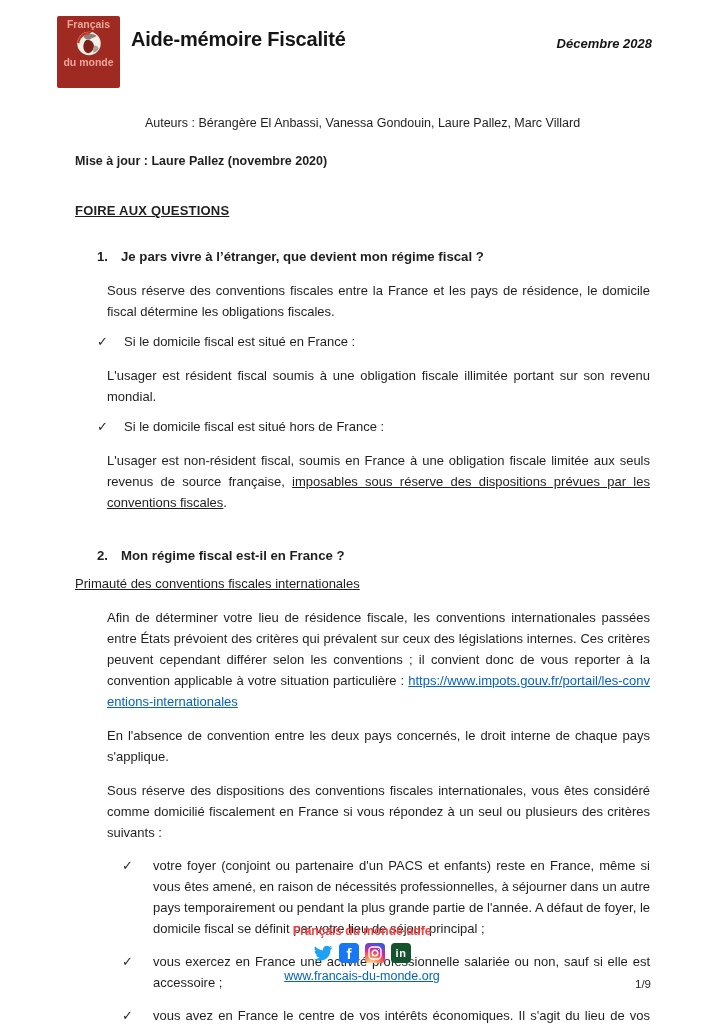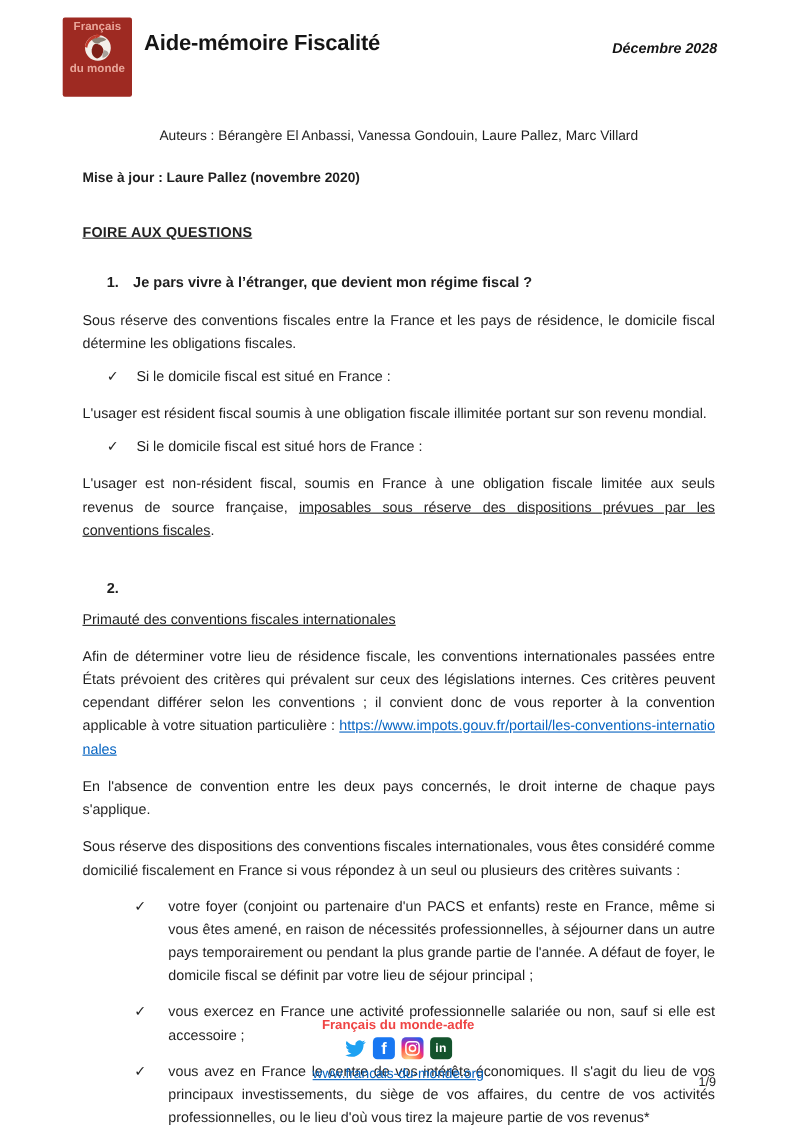--- a/index.html
+++ b/index.html
@@ -33,21 +33,21 @@
     position: absolute; right: 72px; top: 36px;
     font-size: 13px; font-style: italic; font-weight: 700; color: #151515;
   }
   
   .content { padding: 0 74px 0 75px; font-size: 13px; line-height: 21px; }
   .authors { margin-top: 25px; text-align: center; font-weight: 400; font-size: 12.5px; }
   .update-line { margin-top: 17px; font-weight: 700; font-size: 12.5px; }
   .faq-heading { margin-top: 28px; font-weight: 700; font-size: 13px; text-decoration: underline; letter-spacing: 0.2px; }
   .q-heading { margin-top: 25px; margin-left: 22px; display: flex; font-weight: 700; font-size: 13.2px; }
   .q-num { width: 24px; flex: 0 0 24px; }
-  .para { margin-top: 13px; text-align: justify; }
+  .para { margin-top: 13px; text-align: justify; margin-left: 32px; }
   .check-line { margin-top: 9px; margin-left: 22px; display: flex; }
   .check-line .check { flex: 0 0 27px; }
   .check { font-size: 13px; color: #262626; }
   .crit-list { list-style: none; }
   .crit-item { margin-top: 12px; margin-left: 47px; display: flex; }
   .crit-item .check { flex: 0 0 31px; }
   .crit-item .crit-text { text-align: justify; flex: 1; }
   .u { text-decoration: underline; }
   .sub-heading { margin-top: 20px; text-decoration: underline; font-size: 13px; }
   .sub-heading.bold { font-weight: 700; }
@@ -110,20 +110,21 @@
     <p class="para">L'usager est résident fiscal soumis à une obligation fiscale illimitée portant sur son revenu mondial.</p>
 
     <div class="check-line">
       <span class="check">✓</span>
       <span>Si le domicile fiscal est situé hors de France :</span>
     </div>
     <p class="para"><span>L'usager est non-résident fiscal, soumis en France à une obligation fiscale limitée aux seuls revenus de source française, </span><span class="u">imposables sous réserve des dispositions prévues par les conventions fiscales</span><span>.</span></p>
 
     <div class="q-heading gap-lg">
       <span class="q-num">2.</span>
+      <span>Mon régime fiscal est-il en France ?</span>
     </div>
 
     <div class="sub-heading" style="margin-top:7px;">Primauté des conventions fiscales internationales</div>
 
     <p class="para"><span>Afin de déterminer votre lieu de résidence fiscale, les conventions internationales passées entre États prévoient des critères qui prévalent sur ceux des législations internes. Ces critères peuvent cependant différer selon les conventions ; il convient donc de vous reporter à la convention applicable à votre situation particulière : </span><a class="doc-link" href="#">https://www.impots.gouv.fr/portail/les-conventions-internationales</a></p>
 
     <p class="para">En l'absence de convention entre les deux pays concernés, le droit interne de chaque pays s'applique.</p>
 
 
     <p class="para">Sous réserve des dispositions des conventions fiscales internationales, vous êtes considéré comme domicilié fiscalement en France si vous répondez à un seul ou plusieurs des critères suivants :</p>

